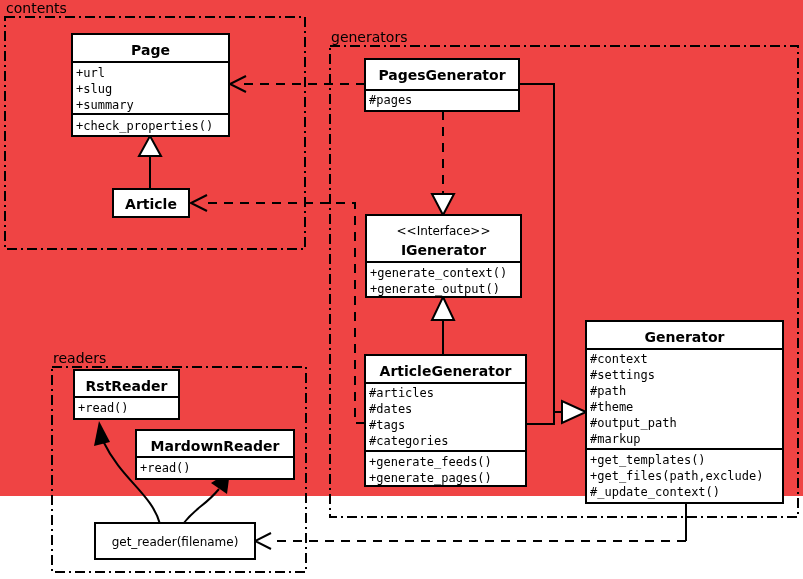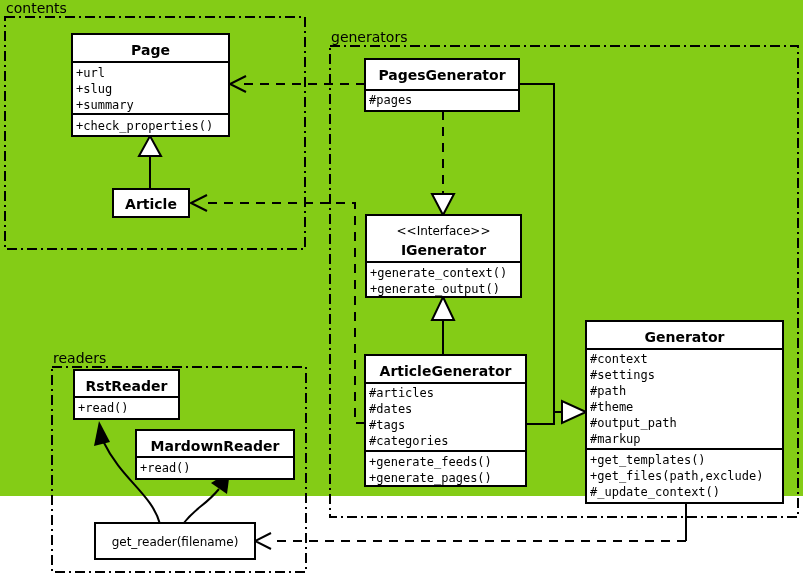--- a/index.html
+++ b/index.html
@@ -1,18 +1,18 @@
 <!DOCTYPE html>
 <html><head>
 <meta charset="utf-8">
 <style>
   html,body{margin:0;padding:0;background:#ffffff;}
   body{width:803px;height:579px;overflow:hidden;
        font-family:"DejaVu Sans","Liberation Sans",sans-serif;}
-  #stage{position:relative;width:803px;height:496px;background:#84cc16;}
+  #stage{position:relative;width:803px;height:496px;background:#ef4444;}
   svg#diagram{position:absolute;left:0;top:0;width:803px;height:579px;}
   .pkg-label{font-family:"DejaVu Sans","Liberation Sans",sans-serif;font-size:14px;fill:#000;}
   .cls-name{font-family:"DejaVu Sans","Liberation Sans",sans-serif;font-size:14px;font-weight:bold;fill:#000;text-anchor:middle;}
   .cls-stereo{font-family:"DejaVu Sans","Liberation Sans",sans-serif;font-size:12px;fill:#000;text-anchor:middle;}
   .cls-member{font-family:"DejaVu Sans Mono","Liberation Mono",monospace;font-size:12px;fill:#000;}
   .fn-label{font-family:"DejaVu Sans","Liberation Sans",sans-serif;font-size:12px;fill:#000;text-anchor:middle;}
   .boxfill{fill:#ffffff;stroke:#000000;stroke-width:2;}
   .sep{stroke:#000000;stroke-width:2;}
   .pkgbox{fill:none;stroke:#000000;stroke-width:2;stroke-dasharray:10 4 2 4;}
   .solid{stroke:#000000;stroke-width:2;fill:none;}

